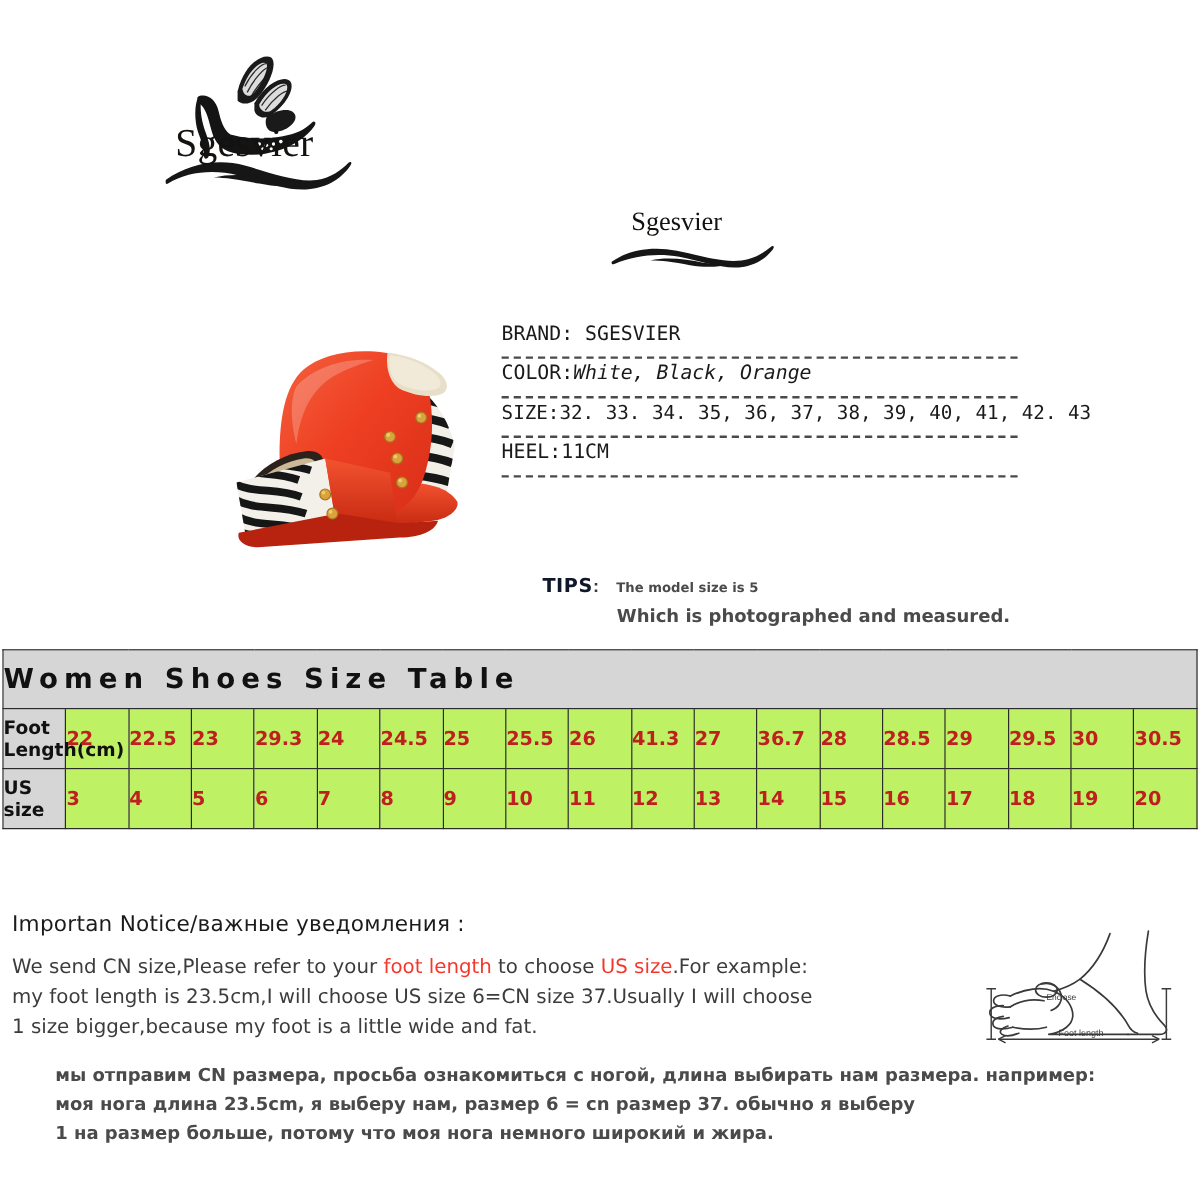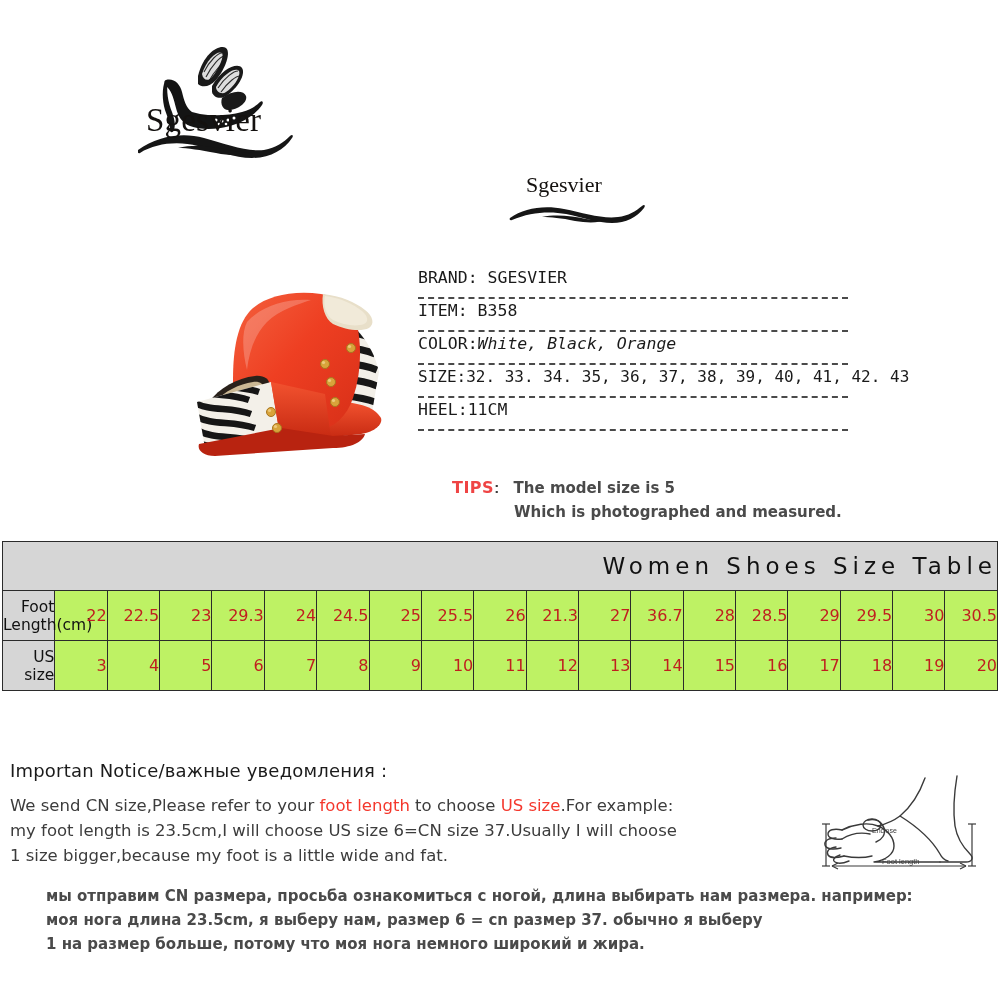--- a/index.html
+++ b/index.html
@@ -89,34 +89,34 @@
   .spec-row.wide .spec-text { font-size: 16px; }
 
   
   #tips-block {
     position: absolute;
     left: 452px;
     top: 478px;
     width: 440px;
   }
   #tips-block .tips-label {
-    color: #ef4444;
+    color: #0f172a;
     font-size: 16px;
     font-weight: bold;
     font-family: "DejaVu Sans", sans-serif;
     letter-spacing: 0.5px;
   }
   #tips-block .tips-colon {
     color: #3a3a3a;
     font-size: 15px;
     font-weight: bold;
   }
   #tips-block .tips-line1 {
     color: #4a4a4a;
-    font-size: 15px;
+    font-size: 11px;
     font-family: "DejaVu Sans", sans-serif;
     font-weight: bold;
   }
   #tips-block .tips-line2 {
     display: block;
     margin-left: 62px;
     margin-top: 6px;
     color: #4a4a4a;
     font-size: 15px;
     font-family: "DejaVu Sans", sans-serif;
@@ -130,23 +130,23 @@
     top: 541px;
     width: 996px;
   }
   table.size-table {
     border-collapse: collapse;
     width: 996px;
     table-layout: fixed;
   }
   table.size-table td, table.size-table th {
     border: 1px solid #2b2b2b;
-    text-align: right;
-    font-family: "DejaVu Sans", sans-serif;
-    font-weight: normal;
+    text-align: left;
+    font-family: "DejaVu Sans", sans-serif;
+    font-weight: bold;
     padding: 0;
   }
   td.table-title-cell {
     background: #d6d6d6;
     height: 48px;
     font-size: 23px;
     letter-spacing: 5px;
     color: #111111;
     font-family: "DejaVu Sans", sans-serif;
     font-weight: bold;
@@ -352,23 +352,20 @@
       <circle cx="174.5" cy="94.5" r="1.6"></circle>
     </g>
   </svg>
 </div>
 
 <div id="spec-list">
   <div class="spec-row">
     <span class="spec-text"><span>BRAND:</span><span> SGESVIER</span></span>
   </div>
   <div class="spec-row">
-    <span class="spec-text"><span>ITEM:</span><span> B358</span></span>
-  </div>
-  <div class="spec-row">
     <span class="spec-text"><span>COLOR:</span><span class="spec-val-italic">White, Black, Orange</span></span>
   </div>
   <div class="spec-row wide">
     <span class="spec-text"><span>SIZE:</span><span>32. 33. 34. 35, 36, 37, 38, 39, 40, 41, 42. 43</span></span>
   </div>
   <div class="spec-row">
     <span class="spec-text"><span>HEEL:</span><span>11CM</span></span>
   </div>
 </div>
 
@@ -388,21 +385,21 @@
           <td class="row-label">Foot Length(cm)</td>
           <td class="cell-red">22</td>
           <td class="cell-red">22.5</td>
           <td class="cell-red">23</td>
           <td class="cell-red">29.3</td>
           <td class="cell-red">24</td>
           <td class="cell-red">24.5</td>
           <td class="cell-red">25</td>
           <td class="cell-red">25.5</td>
           <td class="cell-red">26</td>
-          <td class="cell-red">21.3</td>
+          <td class="cell-red">41.3</td>
           <td class="cell-red">27</td>
           <td class="cell-red">36.7</td>
           <td class="cell-red">28</td>
           <td class="cell-red">28.5</td>
           <td class="cell-red">29</td>
           <td class="cell-red">29.5</td>
           <td class="cell-red">30</td>
           <td class="cell-red">30.5</td>
         </tr>
         <tr>

